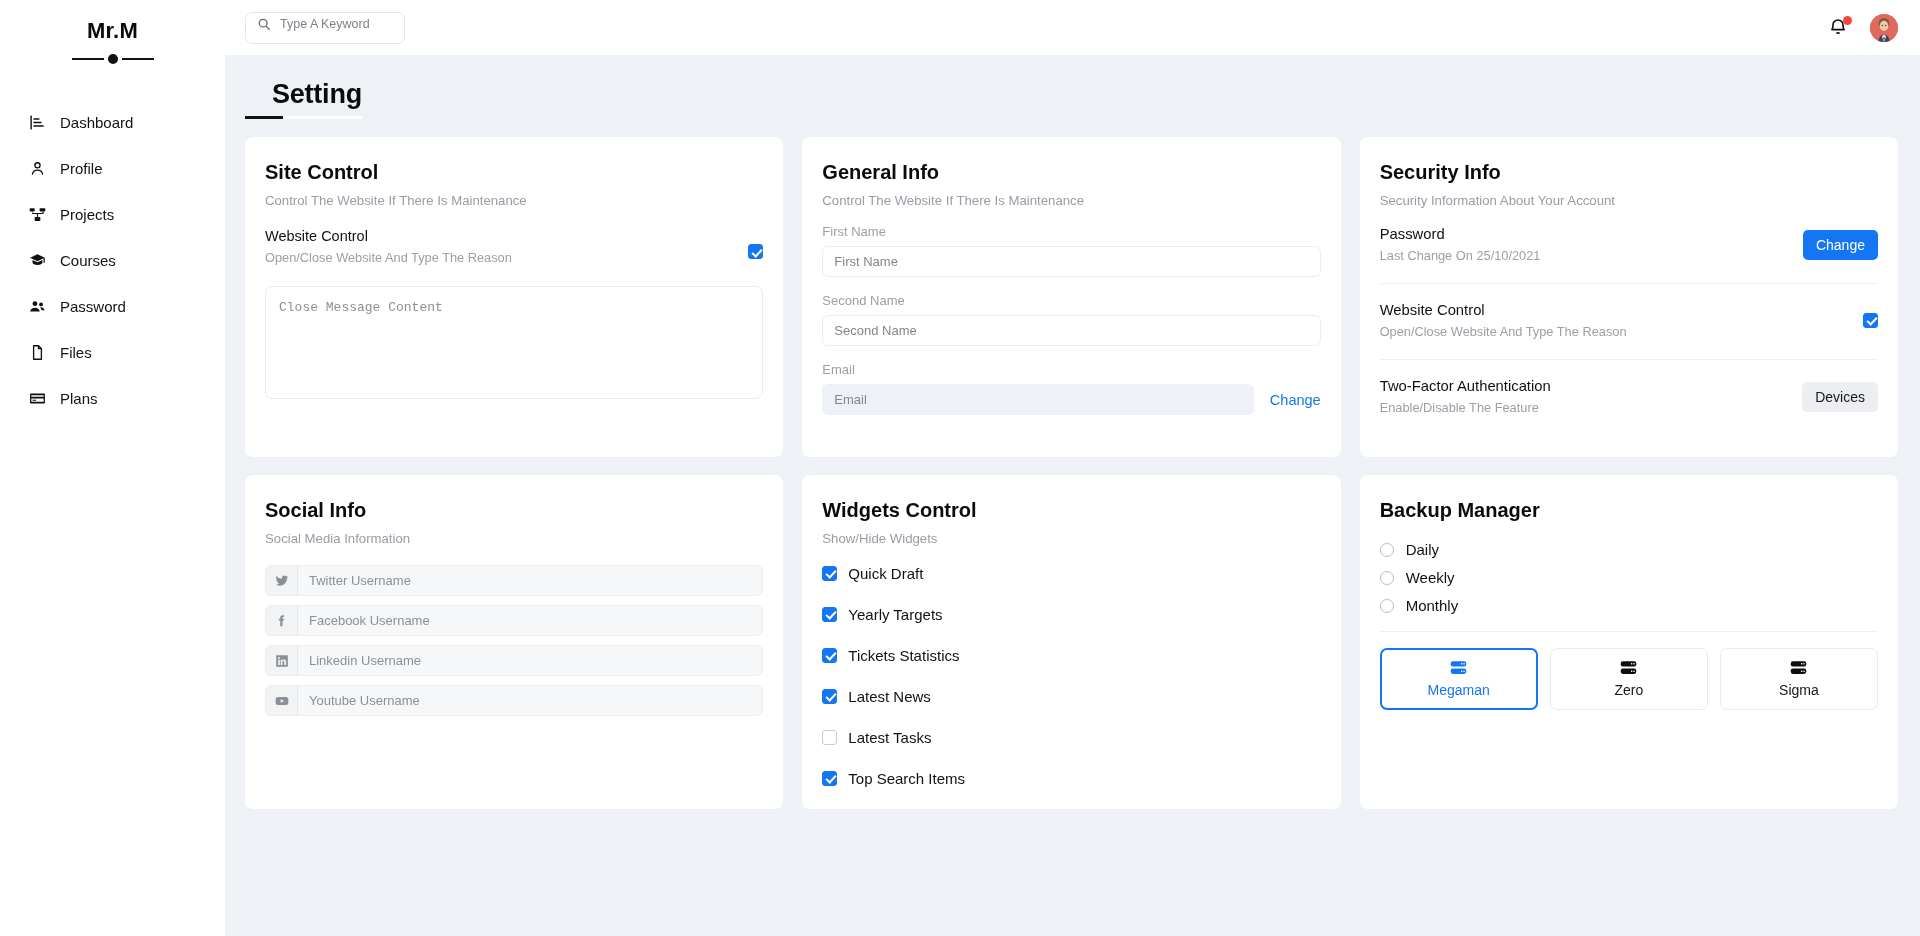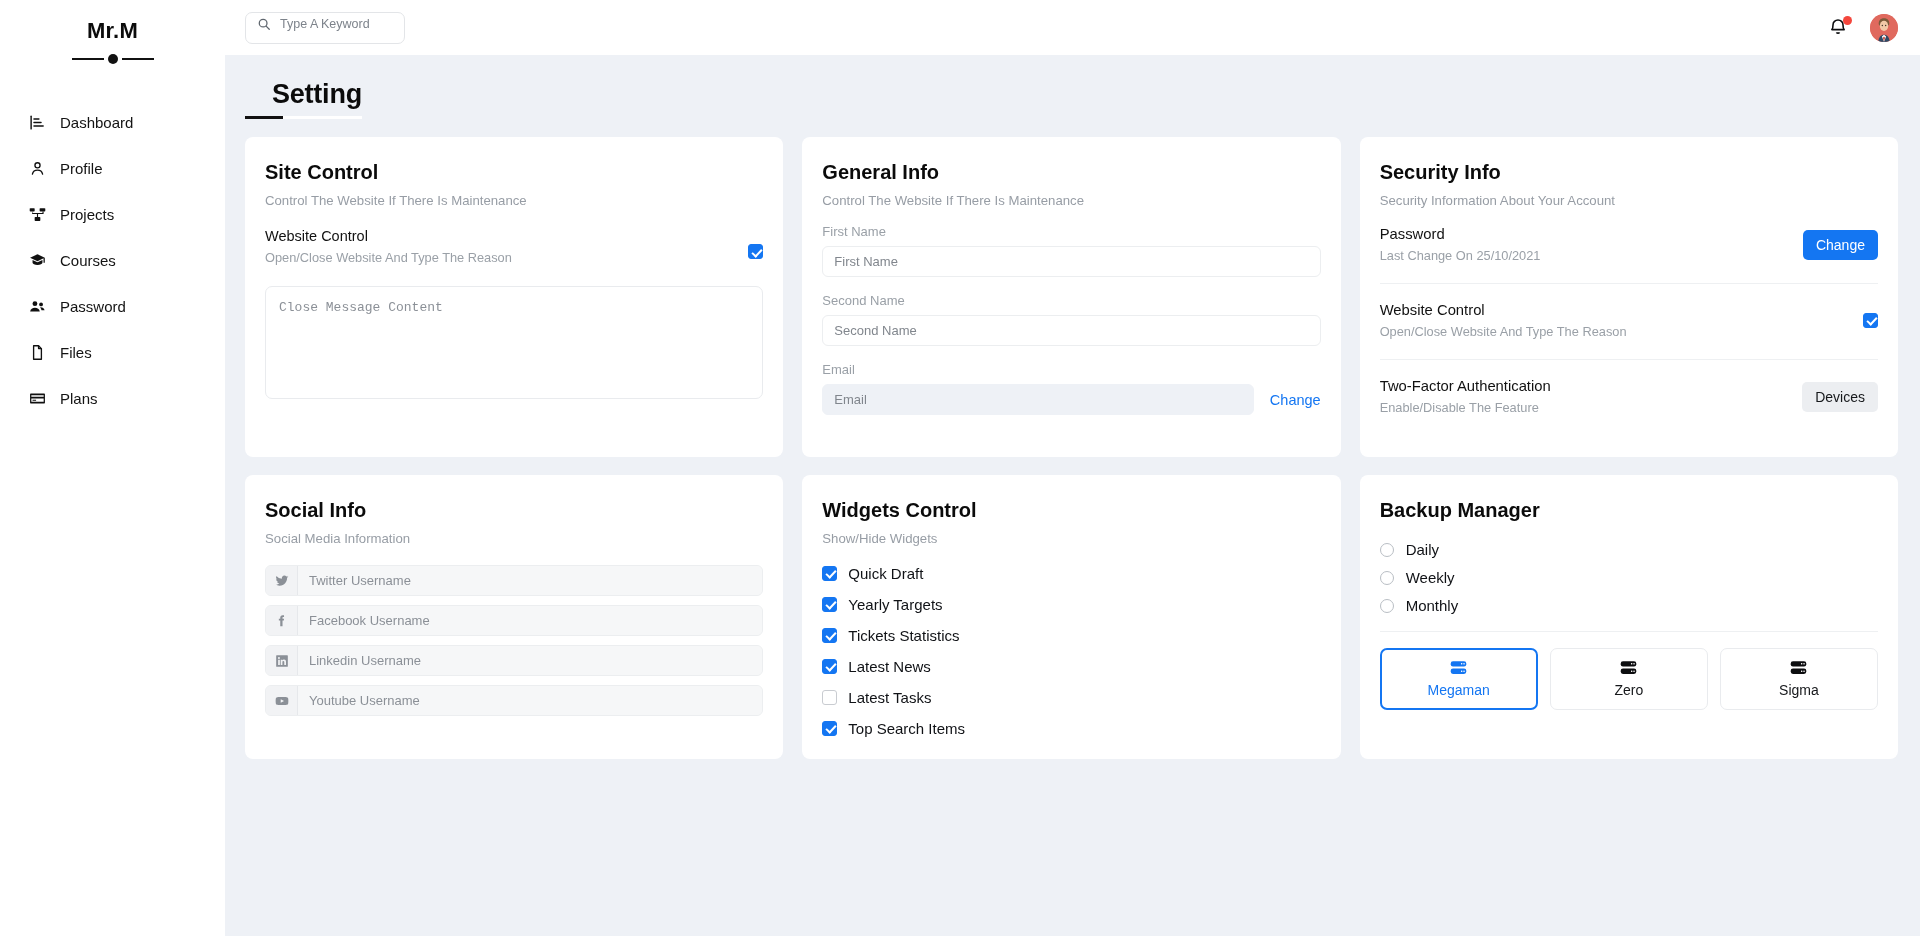--- a/index.html
+++ b/index.html
@@ -165,21 +165,21 @@
   }
   .social-icon svg { width: 14px; height: 14px; display: block; fill: #8b9097; }
   .social-input {
     flex: 1; border: none; outline: none; background: #f6f7f8;
     padding: 0 11px; font-size: 13px; color: #737373;
     font-family: "Liberation Sans", sans-serif;
   }
   .social-input::placeholder { color: #8b9097; }
 
   
-  .widget-list { margin-top: 19px; display: flex; flex-direction: column; gap: 14px; }
+  .widget-list { margin-top: 19px; display: flex; flex-direction: column; gap: 24px; }
   .widget-item { display: flex; align-items: center; gap: 11px; cursor: pointer; }
   .widget-label { font-size: 15px; color: #101216; }
 
   
   .radio-list { margin-top: 19px; display: flex; flex-direction: column; gap: 11px; }
   .radio-item { display: flex; align-items: center; gap: 12px; cursor: pointer; }
   .rb {
     appearance: none; -webkit-appearance: none;
     width: 14px; height: 14px; border-radius: 50%;
     border: 1px solid #b9bec4; background: #fff; margin: 0;

